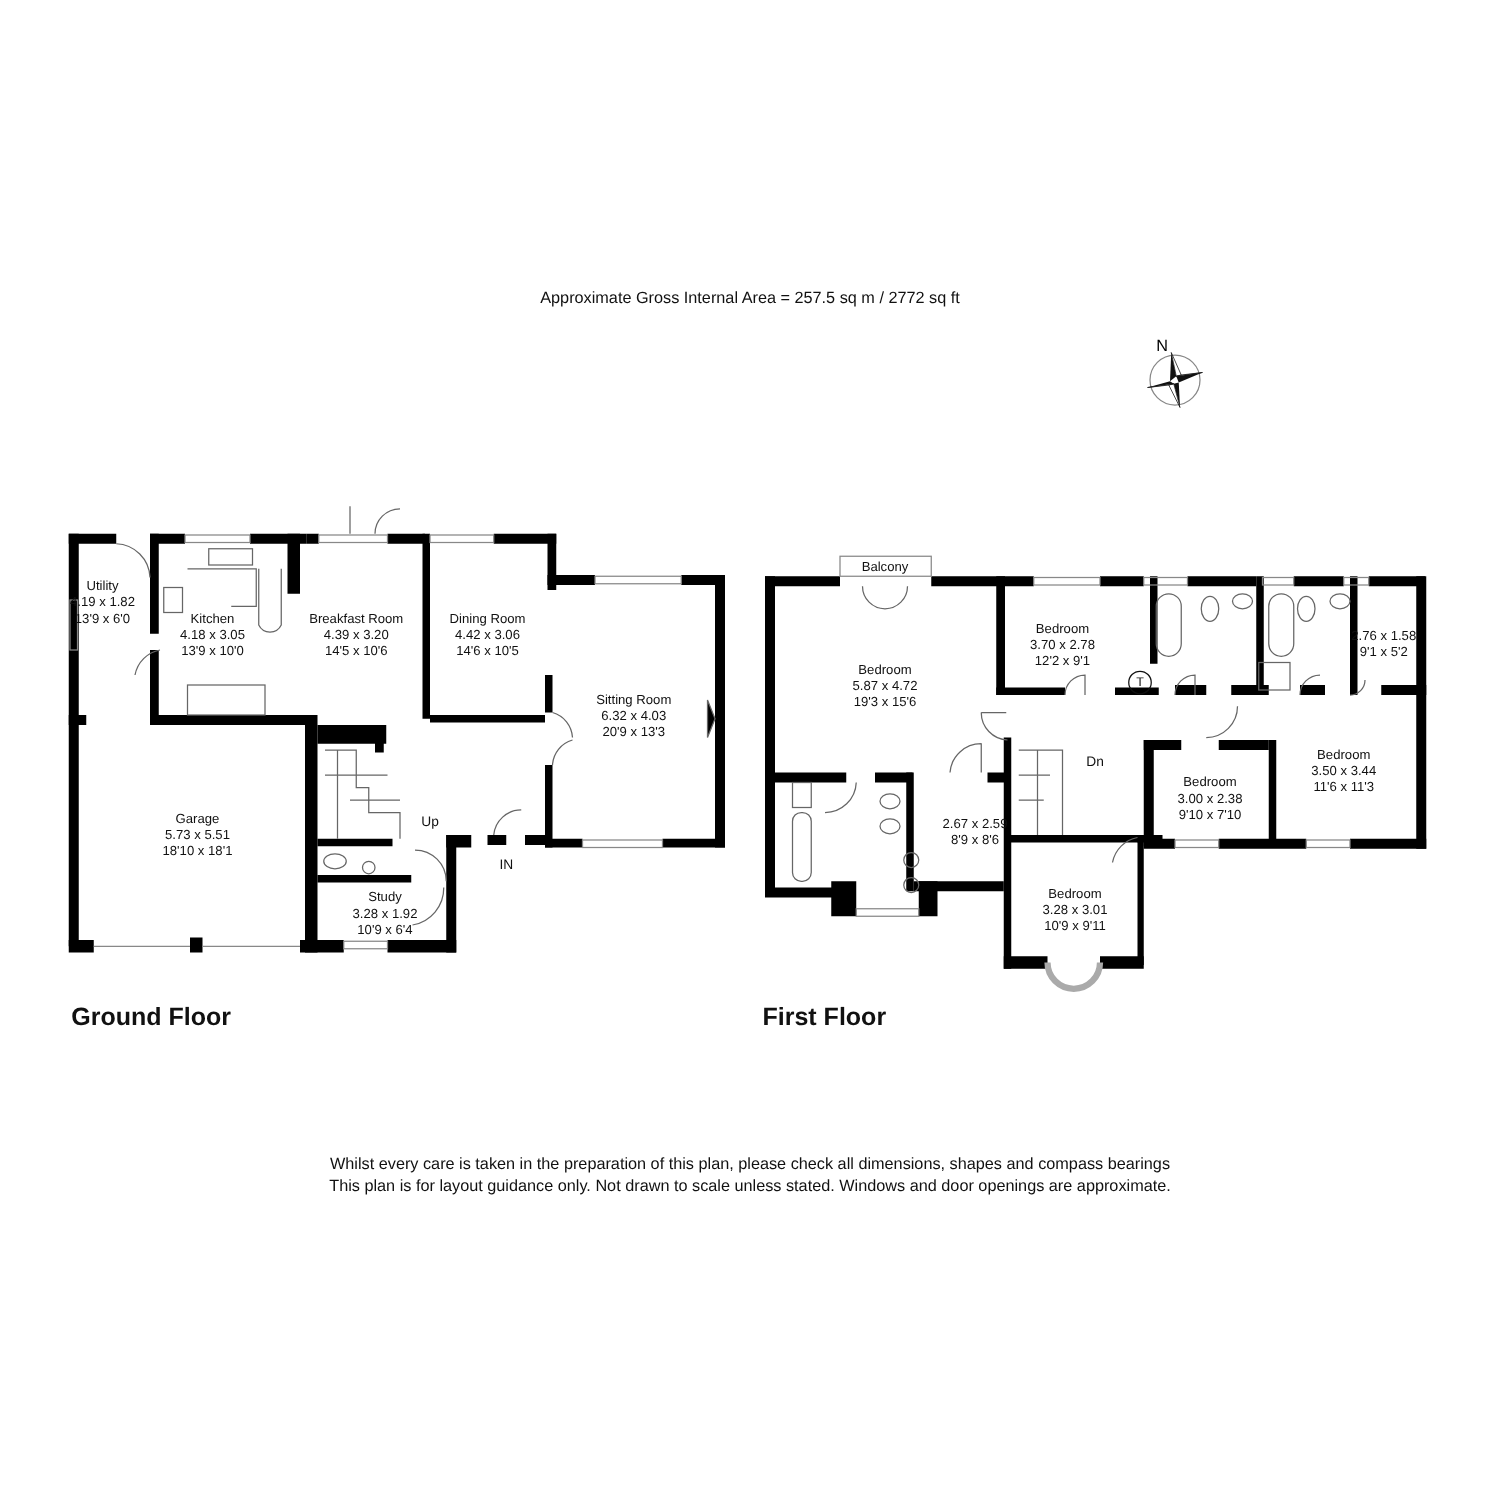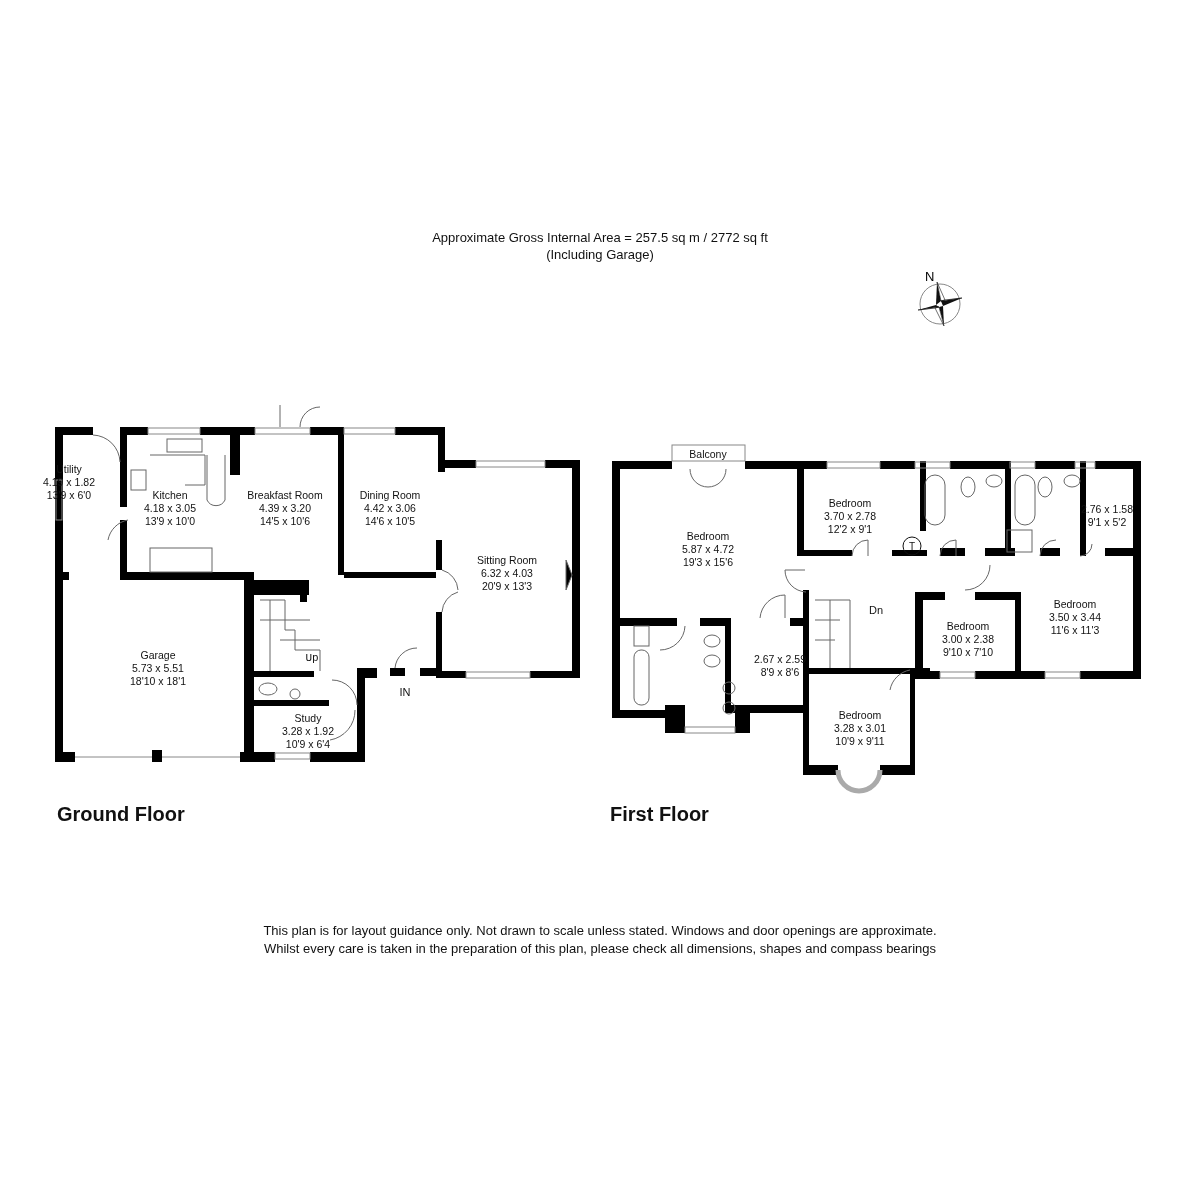--- a/index.html
+++ b/index.html
@@ -10,21 +10,20 @@
   .floor-label { position:absolute; top:803px; font-size:20px; font-weight:bold; }
   .room-label { position:absolute; text-align:center; font-size:10.5px; line-height:13px; transform:translateX(-50%); white-space:nowrap; }
   .footer { position:absolute; left:0; top:922px; width:1200px; text-align:center; font-size:13px; line-height:18px; }
   .footer span { display:block; }
 </style>
 </head>
 <body>
 
 <div class="header">
   <div>Approximate Gross Internal Area = 257.5 sq m / 2772 sq ft</div>
-  <div>(Including Garage)</div>
 </div>
 
 <svg class="compass" viewBox="0 0 70 60">
   <text x="20" y="13" font-size="13" font-family="Liberation Sans, sans-serif">N</text>
   <circle cx="35" cy="36" r="20" fill="none" stroke="#888" stroke-width="1"></circle>
   <polygon points="32,14 36,33 31,37" fill="#111"></polygon>
   <polygon points="32,14 40,32 36,33" fill="#fff" stroke="#111" stroke-width="0.6"></polygon>
   <polygon points="57,30 38,38 36,33" fill="#111"></polygon>
   <polygon points="57,30 36,33 40,32" fill="#fff" stroke="#111" stroke-width="0.6"></polygon>
   <polygon points="39,58 34,39 38,38" fill="#111"></polygon>
@@ -179,21 +178,21 @@
     <ellipse cx="712" cy="661" rx="8" ry="6"></ellipse>
     <circle cx="729" cy="688" r="6"></circle>
     <circle cx="729" cy="708" r="6"></circle>
     <path d="M815 600 L850 600 L850 668 M815 620 L840 620 M815 640 L835 640 M830 600 L830 668"></path>
   </g>
   <g fill="none" stroke="#111">
     <circle cx="912" cy="546" r="9"></circle>
   </g>
 </svg>
 
-<div class="room-label" style="left:69px;top:463px;">
+<div class="room-label" style="left:82px;top:463px;">
   <div>Utility</div>
   <div>4.19 x 1.82</div>
   <div>13'9 x 6'0</div>
 </div>
 <div class="room-label" style="left:170px;top:489px;">
   <div>Kitchen</div>
   <div>4.18 x 3.05</div>
   <div>13'9 x 10'0</div>
 </div>
 <div class="room-label" style="left:285px;top:489px;">
@@ -214,21 +213,21 @@
 <div class="room-label" style="left:158px;top:649px;">
   <div>Garage</div>
   <div>5.73 x 5.51</div>
   <div>18'10 x 18'1</div>
 </div>
 <div class="room-label" style="left:308px;top:712px;">
   <div>Study</div>
   <div>3.28 x 1.92</div>
   <div>10'9 x 6'4</div>
 </div>
-<div class="room-label" style="left:312px;top:652px;font-size:11px;font-family:Liberation Mono, monospace;">Up</div>
+<div class="room-label" style="left:344px;top:652px;font-size:11px;">Up</div>
 <div class="room-label" style="left:405px;top:686px;font-size:11px;">IN</div>
 
 <div class="room-label" style="left:708px;top:448px;">Balcony</div>
 <div class="room-label" style="left:708px;top:530px;">
   <div>Bedroom</div>
   <div>5.87 x 4.72</div>
   <div>19'3 x 15'6</div>
 </div>
 <div class="room-label" style="left:850px;top:497px;">
   <div>Bedroom</div>
@@ -258,15 +257,15 @@
   <div>3.28 x 3.01</div>
   <div>10'9 x 9'11</div>
 </div>
 <div class="room-label" style="left:876px;top:604px;font-size:11px;">Dn</div>
 <div class="room-label" style="left:912px;top:540px;font-size:10px;">T</div>
 
 <div class="floor-label" style="left:57px;">Ground Floor</div>
 <div class="floor-label" style="left:610px;">First Floor</div>
 
 <div class="footer">
+  <span>Whilst every care is taken in the preparation of this plan, please check all dimensions, shapes and compass bearings</span>
   <span>This plan is for layout guidance only. Not drawn to scale unless stated. Windows and door openings are approximate.</span>
-  <span>Whilst every care is taken in the preparation of this plan, please check all dimensions, shapes and compass bearings</span>
 </div>
 
 </body></html>

